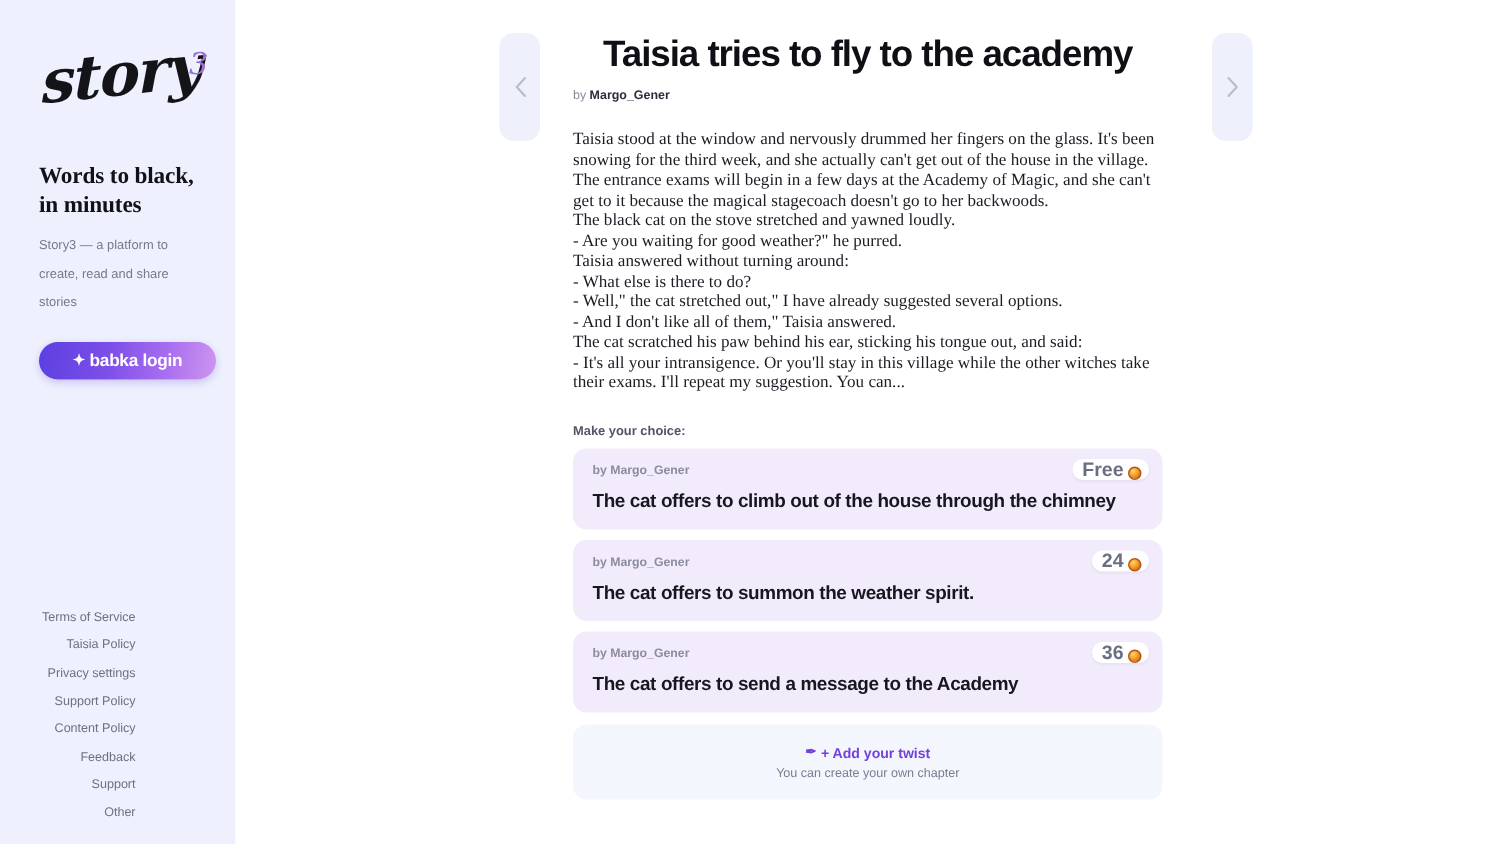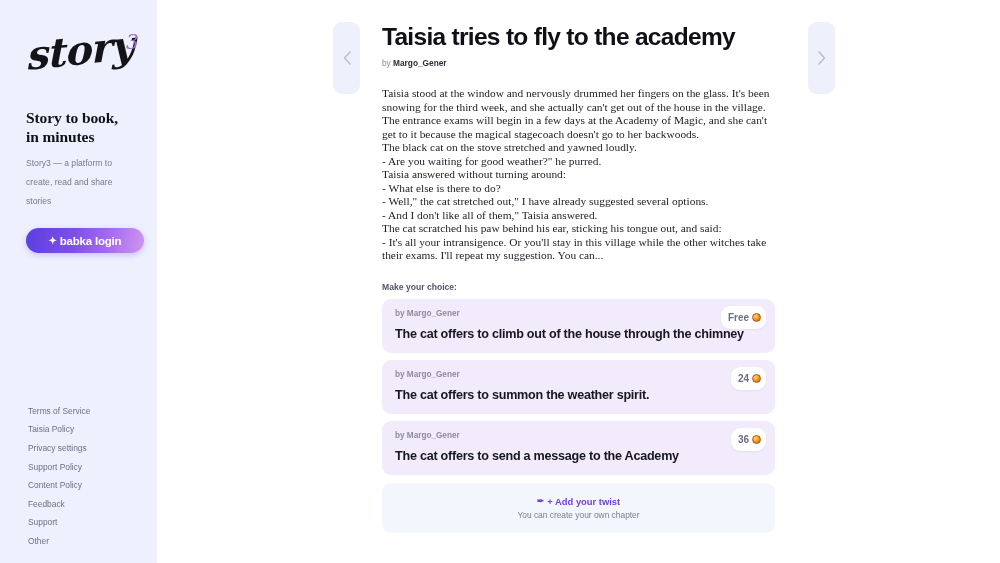--- a/index.html
+++ b/index.html
@@ -101,20 +101,21 @@
   }
   .login-sparkle { font-size: 10px; line-height: 1; }
 
   .footer-links {
     position: absolute;
     left: 28px;
     bottom: 16px;
     display: flex;
     flex-direction: column;
     gap: 6.6px;
+    align-items: flex-end;
   }
   .footer-link {
     font-size: 8.4px;
     color: #6c7083;
     text-decoration: none;
     cursor: pointer;
     line-height: 12px;
   }
 
   
@@ -149,20 +150,21 @@
     top: 22px;
     width: 393px;
   }
 
   .story-title {
     font-size: 24.5px;
     font-weight: 700;
     color: #0f0f16;
     letter-spacing: -0.7px;
     line-height: 30px;
+    text-align: center;
   }
 
   .byline {
     margin-top: 6px;
     font-size: 8.3px;
     color: #8a8d9d;
   }
   .byline b { color: #2b2d3a; font-weight: 700; }
 
   .story-body {
@@ -208,28 +210,28 @@
     font-size: 12.6px;
     font-weight: 700;
     color: #17171f;
     letter-spacing: -0.25px;
   }
 
   .price-badge {
     position: absolute;
     top: 7px;
     right: 9px;
-    height: 23px;
+    height: 14px;
     background: #ffffff;
     border-radius: 9px;
     padding: 0 5px 0 7px;
     display: flex;
-    align-items: center;
+    align-items: flex-end;
     gap: 3px;
-    font-size: 10px;
+    font-size: 13px;
     color: #6b6e80;
     font-weight: 600;
     box-shadow: 0 1px 2px rgba(60,40,110,0.07);
   }
 
   .coin {
     width: 9px;
     height: 9px;
     border-radius: 50%;
     background: radial-gradient(circle at 35% 30%, #ffd76a 0%, #f0a02e 45%, #c35a17 100%);
@@ -271,21 +273,21 @@
 <div class="app">
 
   <aside class="sidebar">
 
     <div class="logo-wrap">
       <span class="logo-script">story</span>
       <span class="logo-sup">3</span>
     </div>
 
     <div class="tagline">
-      <div>Story to book,</div>
+      <div>Words to black,</div>
       <div>in minutes</div>
     </div>
 
     <div class="subtag">Story3 — a platform to create, read and share stories</div>
 
     <button class="login-btn">
       <span class="login-sparkle">✦</span>
       <span>babka login</span>
     </button>
 

